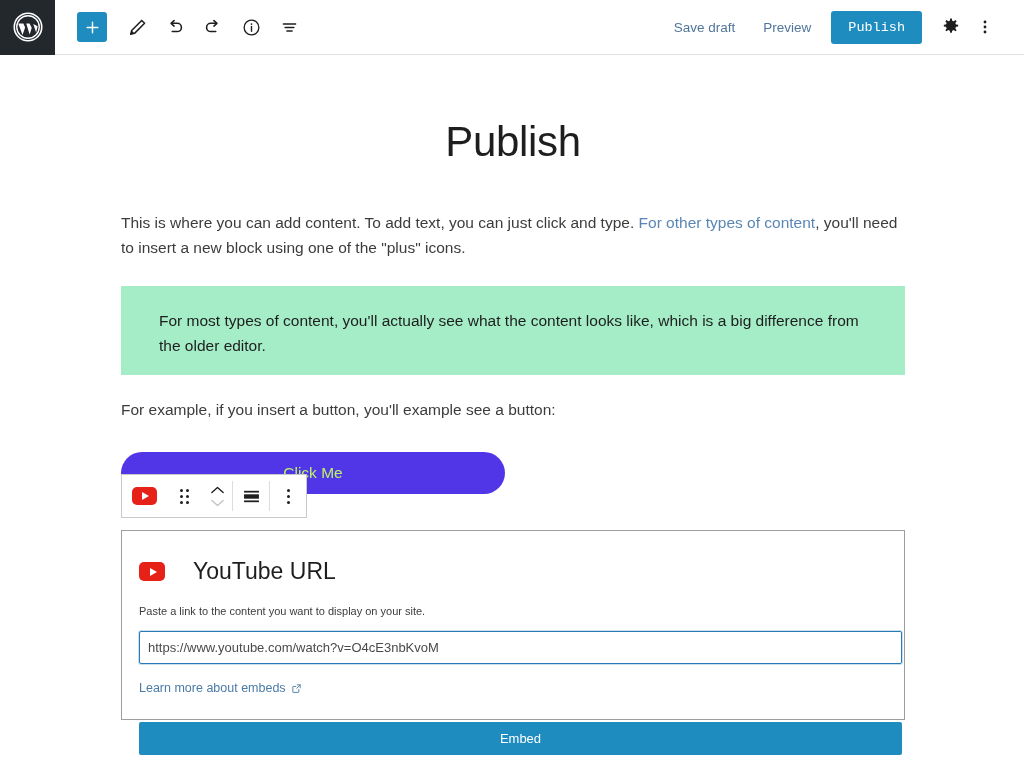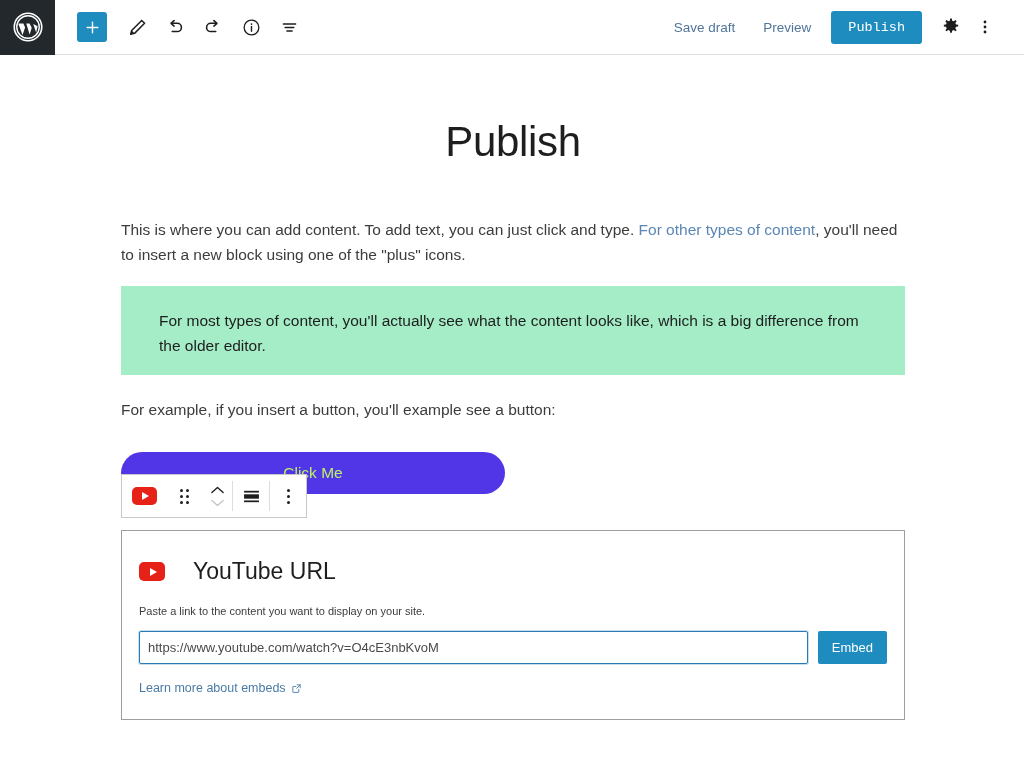--- a/index.html
+++ b/index.html
@@ -60,21 +60,21 @@
     position:absolute; left:121px; top:63px; width:784px;
     text-align:center; font-size:42px; color:#1e1e1e; font-weight:400;
     letter-spacing:-0.3px;
   }
 
   .para {
     position:absolute; left:121px; width:784px;
     font-size:15.5px; line-height:25px; color:#3c3c3c;
   }
   .para a { color:#5a86b5; text-decoration:none; }
-  #p1 { top:162px; }
+  #p1 { top:155px; }
   #p3 { top:342px; }
 
   .quote-block {
     position:absolute; left:121px; top:231px; width:784px; height:89px;
     background:#a4edc7;
   }
   .quote-text {
     position:absolute; left:38px; top:22px; width:710px;
     font-size:15.5px; line-height:25px; color:#1e1e1e;
   }
@@ -126,33 +126,33 @@
     display:flex; align-items:center; gap:28px;
     position:absolute; left:17px; top:27px;
   }
   .embed-head .yt-glyph { width:26px; height:19px; border-radius:5px; }
   .embed-title { font-size:23px; color:#1e1e1e; font-weight:400; }
   .embed-sub {
     position:absolute; left:17px; top:74px;
     font-size:11px; color:#3c3c3c;
   }
   .embed-form {
-    position:absolute; left:17px; top:100px; right:17px;
-    display:flex; align-items:stretch; gap:10px;
+    position:absolute; left:17px; top:100px; right:2px;
+    display:flex; align-items:stretch; gap:10px;flex-direction:column;
   }
   .url-input {
     flex:1 1 auto; height:33px; border:1px solid #2a7bb5;
     border-radius:2px; padding:0 8px; font-size:13px; color:#4a4a4a;
     font-family:"Liberation Sans", sans-serif; outline:none;
     box-shadow:0 0 0 1px rgba(42,123,181,0.25);
   }
   .embed-btn {
     flex:0 0 auto; background:#1e8cbe; color:#fff; border:none;
     border-radius:2px; padding:7px 14px; font-size:13px; cursor:pointer;
-    height:33px; font-family:"Liberation Sans", sans-serif;
+    height:33px; font-family:"Liberation Sans", sans-serif;margin-top:48px;
   }
   .learn-link {
     position:absolute; left:17px; top:150px;
     font-size:12.5px; color:#4a7ba7; text-decoration:none;
     display:flex; align-items:center; gap:5px; cursor:pointer;text-align:right;
   }
 </style>
 </head>
 <body>
 

